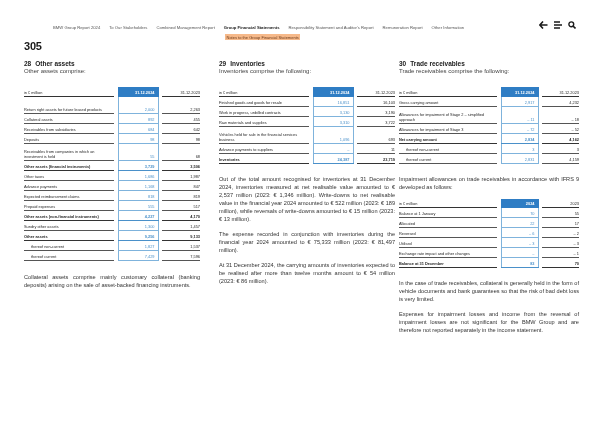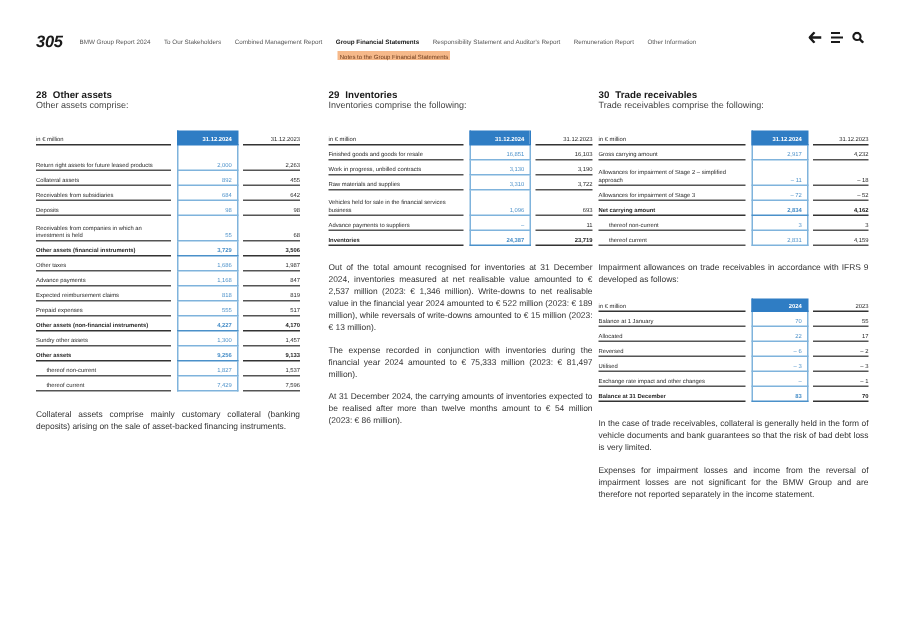--- a/index.html
+++ b/index.html
@@ -1,21 +1,21 @@
 <!DOCTYPE html>
 <html><head>
 <meta charset="utf-8">
 <style>
   * { box-sizing: border-box; margin: 0; padding: 0; }
   html, body { width: 600px; height: 424px; background: #ffffff; overflow: hidden; }
   body { font-family: "Liberation Sans", sans-serif; color: #262626; position: relative; }
 
   
   .header { position: absolute; left: 0; top: 0; width: 600px; height: 48px; }
-  .page-num { position: absolute; left: 24px; top: 22px; font-size: 11px; font-weight: bold; color: #1a1a1a; letter-spacing: -0.2px; font-style: italic; }
+  .page-num { position: absolute; left: 24px; top: 40px; font-size: 11px; font-weight: bold; color: #1a1a1a; letter-spacing: -0.2px; }
   .nav { position: absolute; left: 53px; top: 25px; display: flex; gap: 0; font-size: 4.2px; color: #555; white-space: nowrap; }
   .nav span { margin-right: 9px; }
   .nav .active { color: #1a1a1a; font-weight: bold; }
   .subnav { position: absolute; left: 225px; top: 34px; font-size: 4px; background: #f6b98a; color: #6b3a1a; padding: 0.5px 1.5px; white-space: nowrap; }
   .icons { position: absolute; left: 539px; top: 21px; display: flex; gap: 6px; align-items: center; }
   .icons svg { display: block; }
 
   
   .col { position: absolute; top: 60px; }
   .col1 { left: 24px; width: 176px; }

